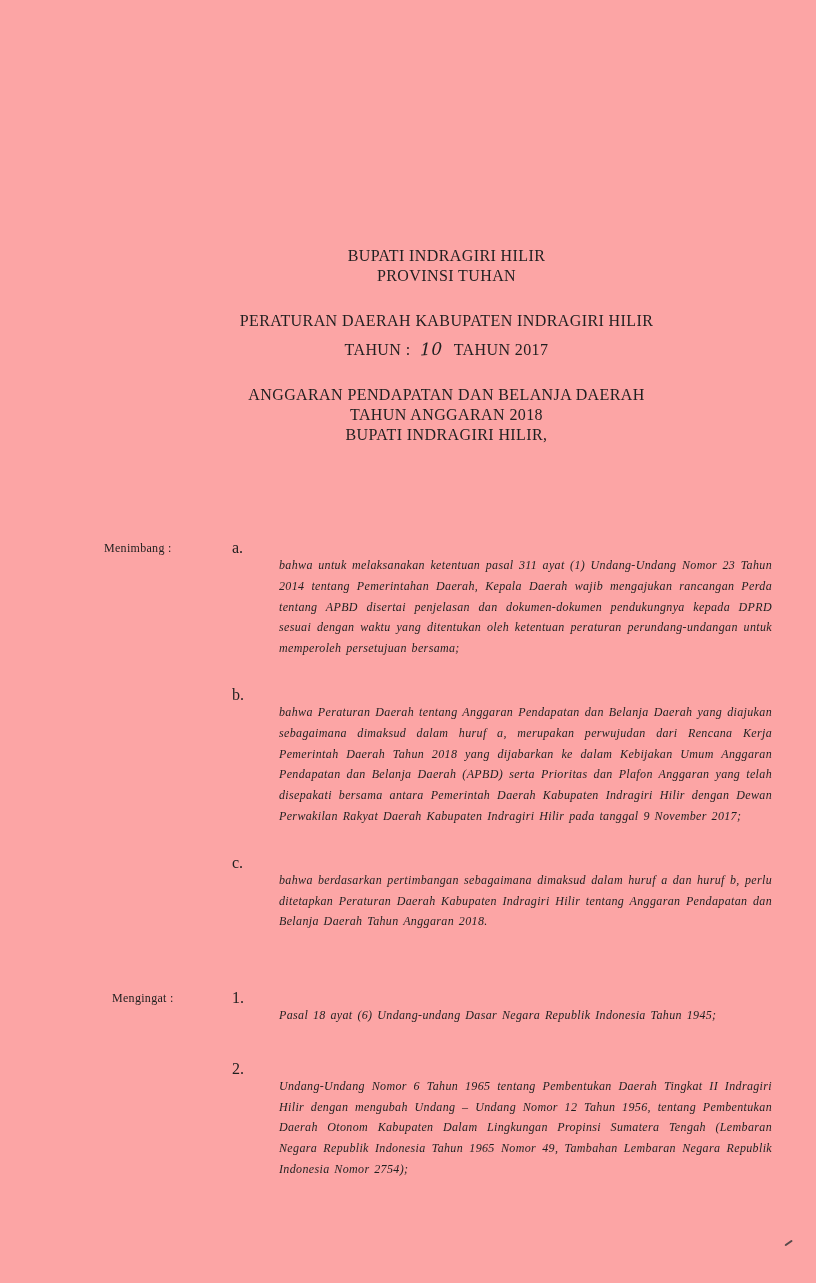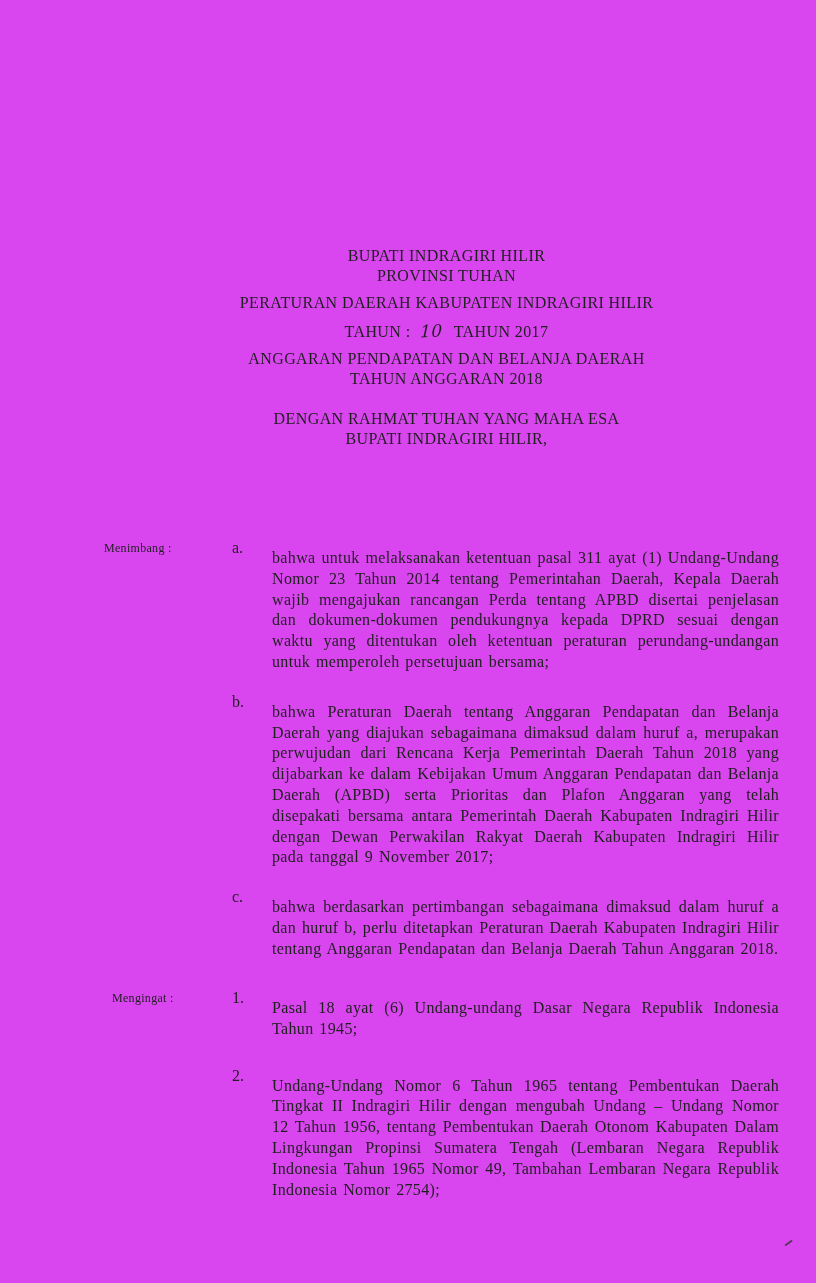--- a/index.html
+++ b/index.html
@@ -4,40 +4,40 @@
 <style>
   html, body {
     margin: 0;
     padding: 0;
     background: #ffffff;
   }
   .page {
     position: relative;
     width: 816px;
     height: 1283px;
-    background: #d946ef;
+    background: #fca5a5;
     font-family: "Liberation Serif", "DejaVu Serif", serif;
     color: #1f1f1f;
     overflow: hidden;
   }
   
   .header-block {
     position: absolute;
     top: 246px;
     left: 104px;
     width: 685px;
     text-align: center;
   }
   .hline {
     font-size: 16px;
     line-height: 20px;
     letter-spacing: 0.4px;
     white-space: nowrap;
   }
-  .gap-19 { margin-top: 7px; }
+  .gap-19 { margin-top: 25px; }
   .gap-8  { margin-top: 8px; }
   .gap-20 { margin-top: 20px; }
   .gap-18 { }
   .handwritten-number {
     display: inline-block;
     font-family: "DejaVu Serif", serif;
     font-style: italic;
     font-size: 17px;
     transform: rotate(-3deg) skewX(-4deg);
     margin: 0 7px 0 5px;
@@ -72,26 +72,27 @@
   }
   .item + .item { margin-top: 9px; }
   .section-mengingat .item + .item { margin-top: 16px; }
   .marker {
     flex: 0 0 30px;
     font-size: 16px;
     line-height: 20.8px;
   }
   .item-text {
     flex: 1 1 auto;
-    margin: 10px;
-    font-size: 16px;
+    margin: 17px;
+    font-size: 12px;
     line-height: 20.8px;
     letter-spacing: 0.35px;
     word-spacing: 1.5px;
     text-align: justify;
+    font-style: italic;
   }
   
   .scan-speck {
     position: absolute;
     top: 1242px;
     left: 784px;
     width: 9px;
     height: 1.6px;
     background: #3a3a3a;
     transform: rotate(-35deg);
@@ -108,21 +109,20 @@
     <div class="hline">BUPATI INDRAGIRI HILIR</div>
     <div class="hline">PROVINSI TUHAN</div>
     <div class="hline gap-19">PERATURAN DAERAH KABUPATEN INDRAGIRI HILIR</div>
     <div class="hline gap-8">
       <span>TAHUN :</span>
       <span class="handwritten-number">10</span>
       <span>TAHUN 2017</span>
     </div>
     <div class="hline gap-19">ANGGARAN PENDAPATAN DAN BELANJA DAERAH</div>
     <div class="hline">TAHUN ANGGARAN 2018</div>
-    <div class="hline gap-20">DENGAN RAHMAT TUHAN YANG MAHA ESA</div>
     <div class="hline gap-18">BUPATI INDRAGIRI HILIR,</div>
   </div>
 
   <div class="section section-menimbang">
     <div class="section-label">Menimbang :</div>
     <div class="items">
       <div class="item">
         <span class="marker">a.</span>
         <div class="item-text">bahwa untuk melaksanakan ketentuan pasal 311 ayat (1) Undang-Undang Nomor 23 Tahun 2014 tentang Pemerintahan Daerah, Kepala Daerah wajib mengajukan rancangan Perda tentang APBD disertai penjelasan dan dokumen-dokumen pendukungnya kepada DPRD sesuai dengan waktu yang ditentukan oleh ketentuan peraturan perundang-undangan untuk memperoleh persetujuan bersama;</div>
       </div>

